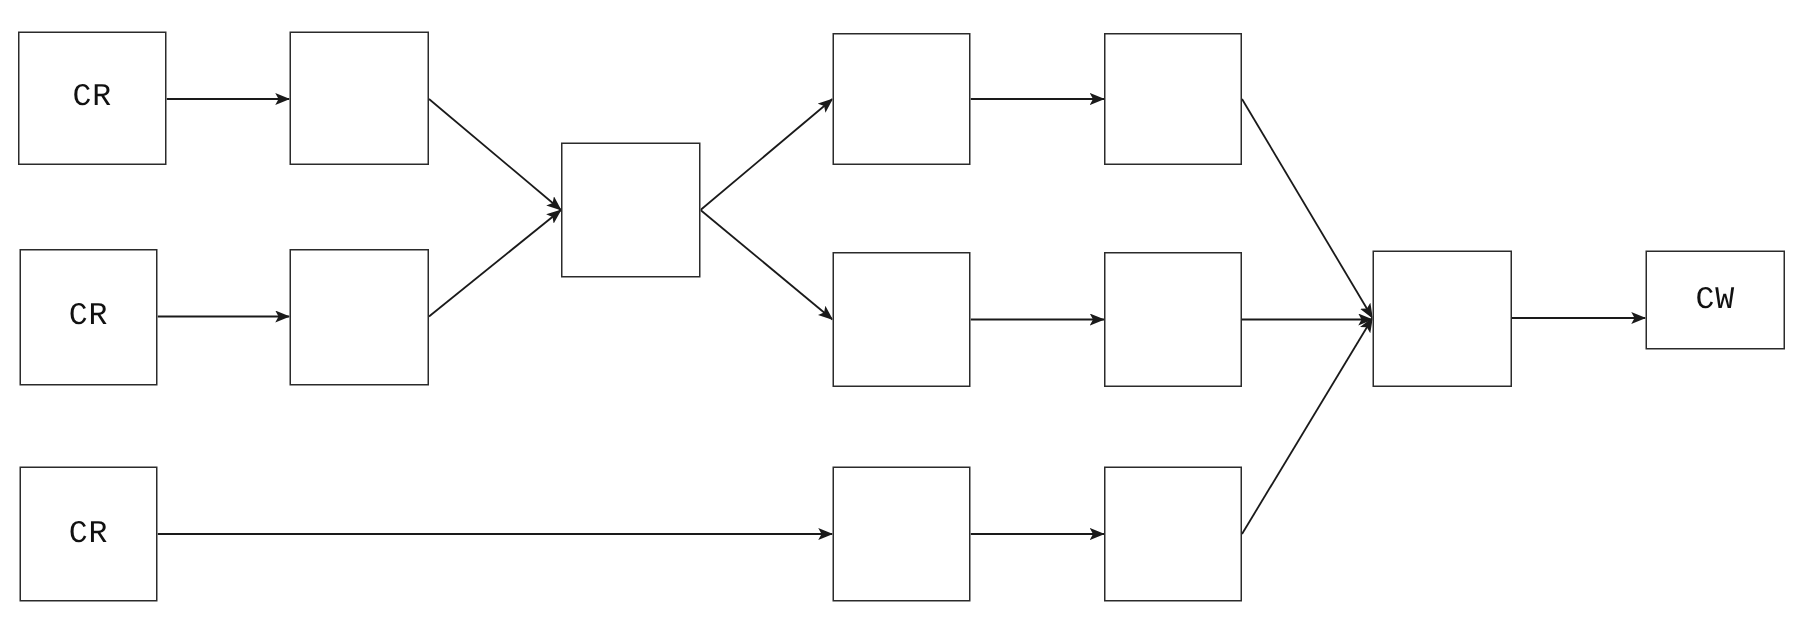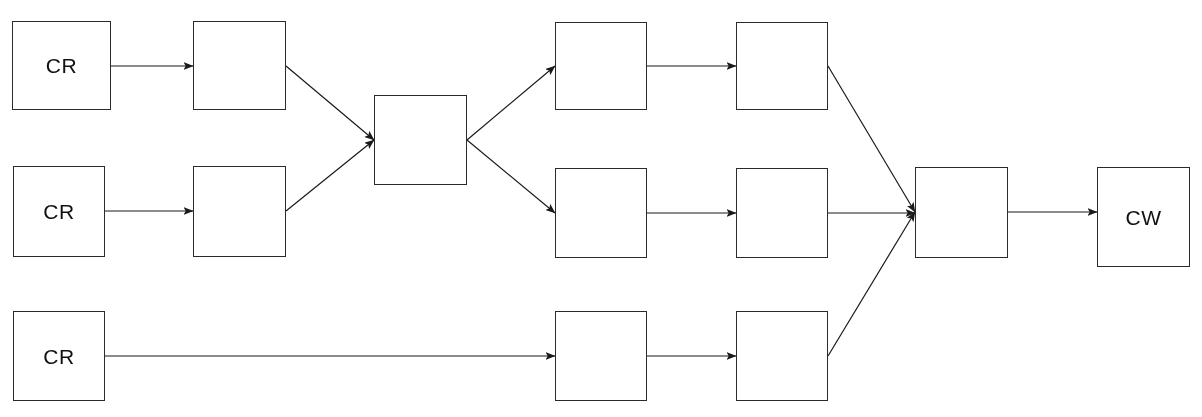--- a/index.html
+++ b/index.html
@@ -29,21 +29,21 @@
   .node-box {
     position: absolute;
     box-sizing: border-box;
     border: 1px solid #2b2b2b;
     background: #ffffff;
     display: flex;
     align-items: center;
     justify-content: center;
   }
   .node-label {
-    font-family: Liberation Sans, sans-serif;
+    font-family: Liberation Mono, monospace;
     font-size: 21px;
     line-height: 1;
     color: #111111;
     letter-spacing: 0.5px;
     user-select: none;
     white-space: nowrap;
   }
 </style>
 </head>
 <body>
@@ -107,18 +107,18 @@
       </div>
       <div class="node-box" style="left: 555px; top: 311px; width: 92px; height: 90px; border-color: rgb(43, 43, 43); background: rgb(255, 255, 255);">
         <span class="node-label"></span>
       </div>
       <div class="node-box" style="left: 736px; top: 311px; width: 92px; height: 90px; border-color: rgb(43, 43, 43); background: rgb(255, 255, 255);">
         <span class="node-label"></span>
       </div>
       <div class="node-box" style="left: 915px; top: 167px; width: 93px; height: 91px; border-color: rgb(43, 43, 43); background: rgb(255, 255, 255);">
         <span class="node-label"></span>
       </div>
-      <div class="node-box" style="left: 1097px; top: 167px; width: 93px; height: 100px; border-color: rgb(43, 43, 43); background: rgb(255, 255, 255);">
+      <div class="node-box" style="left: 1097px; top: 167px; width: 93px; height: 66px; border-color: rgb(43, 43, 43); background: rgb(255, 255, 255);">
         <span class="node-label">CW</span>
       </div>
     </div>
 
 </div>
 
 </body></html>

